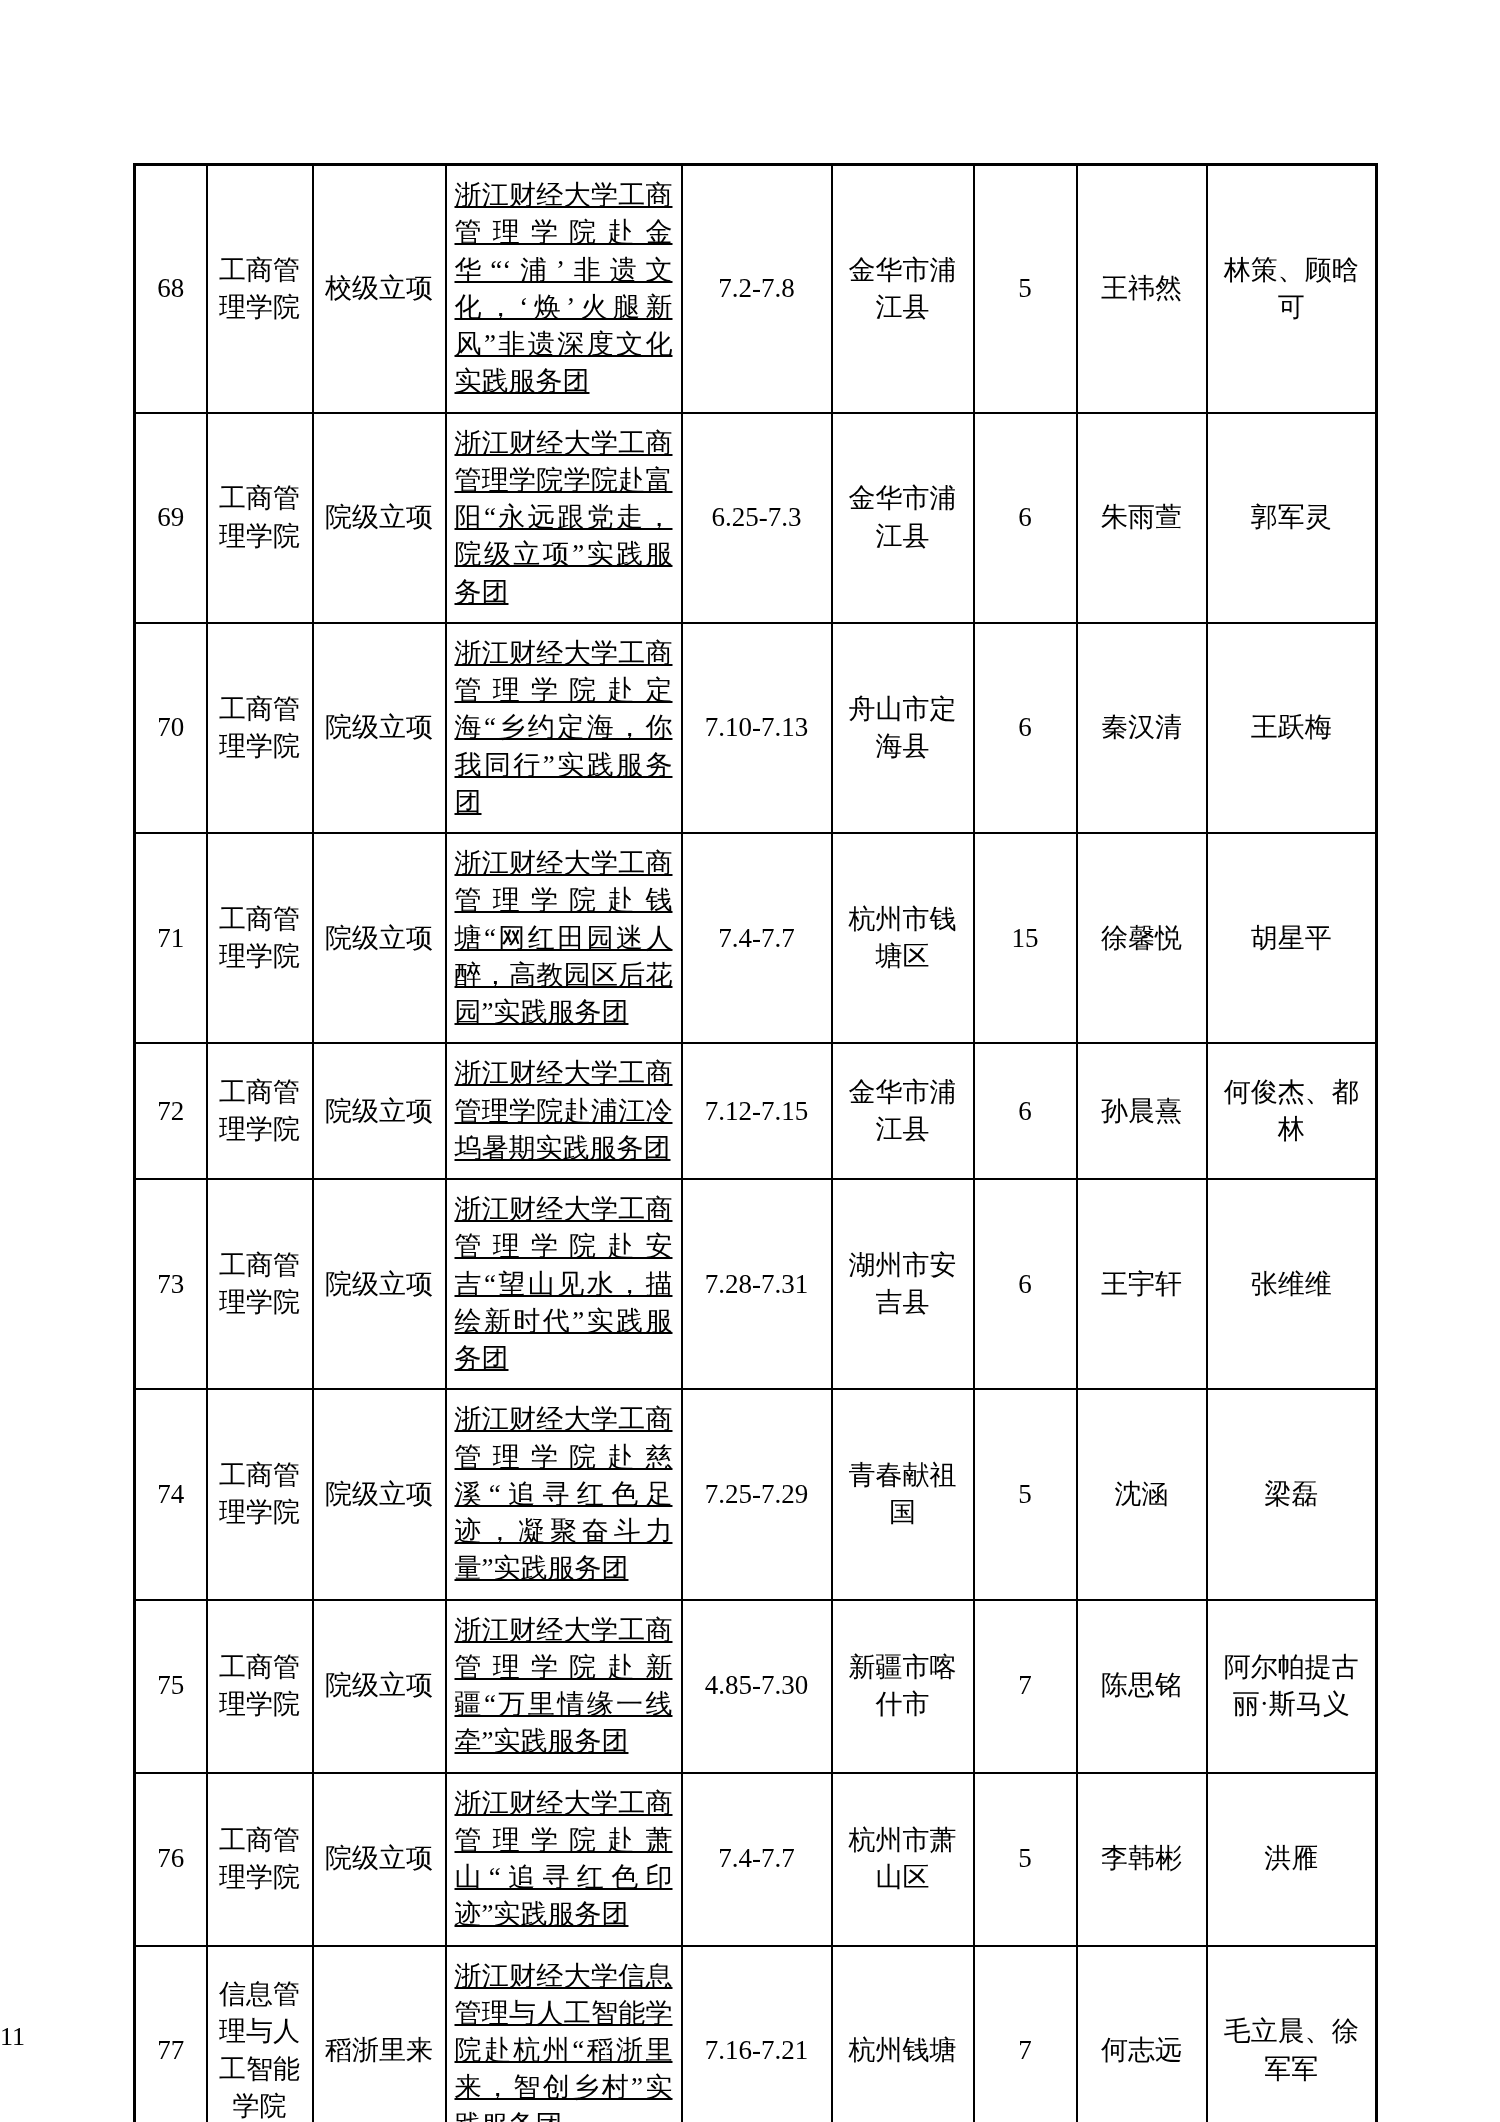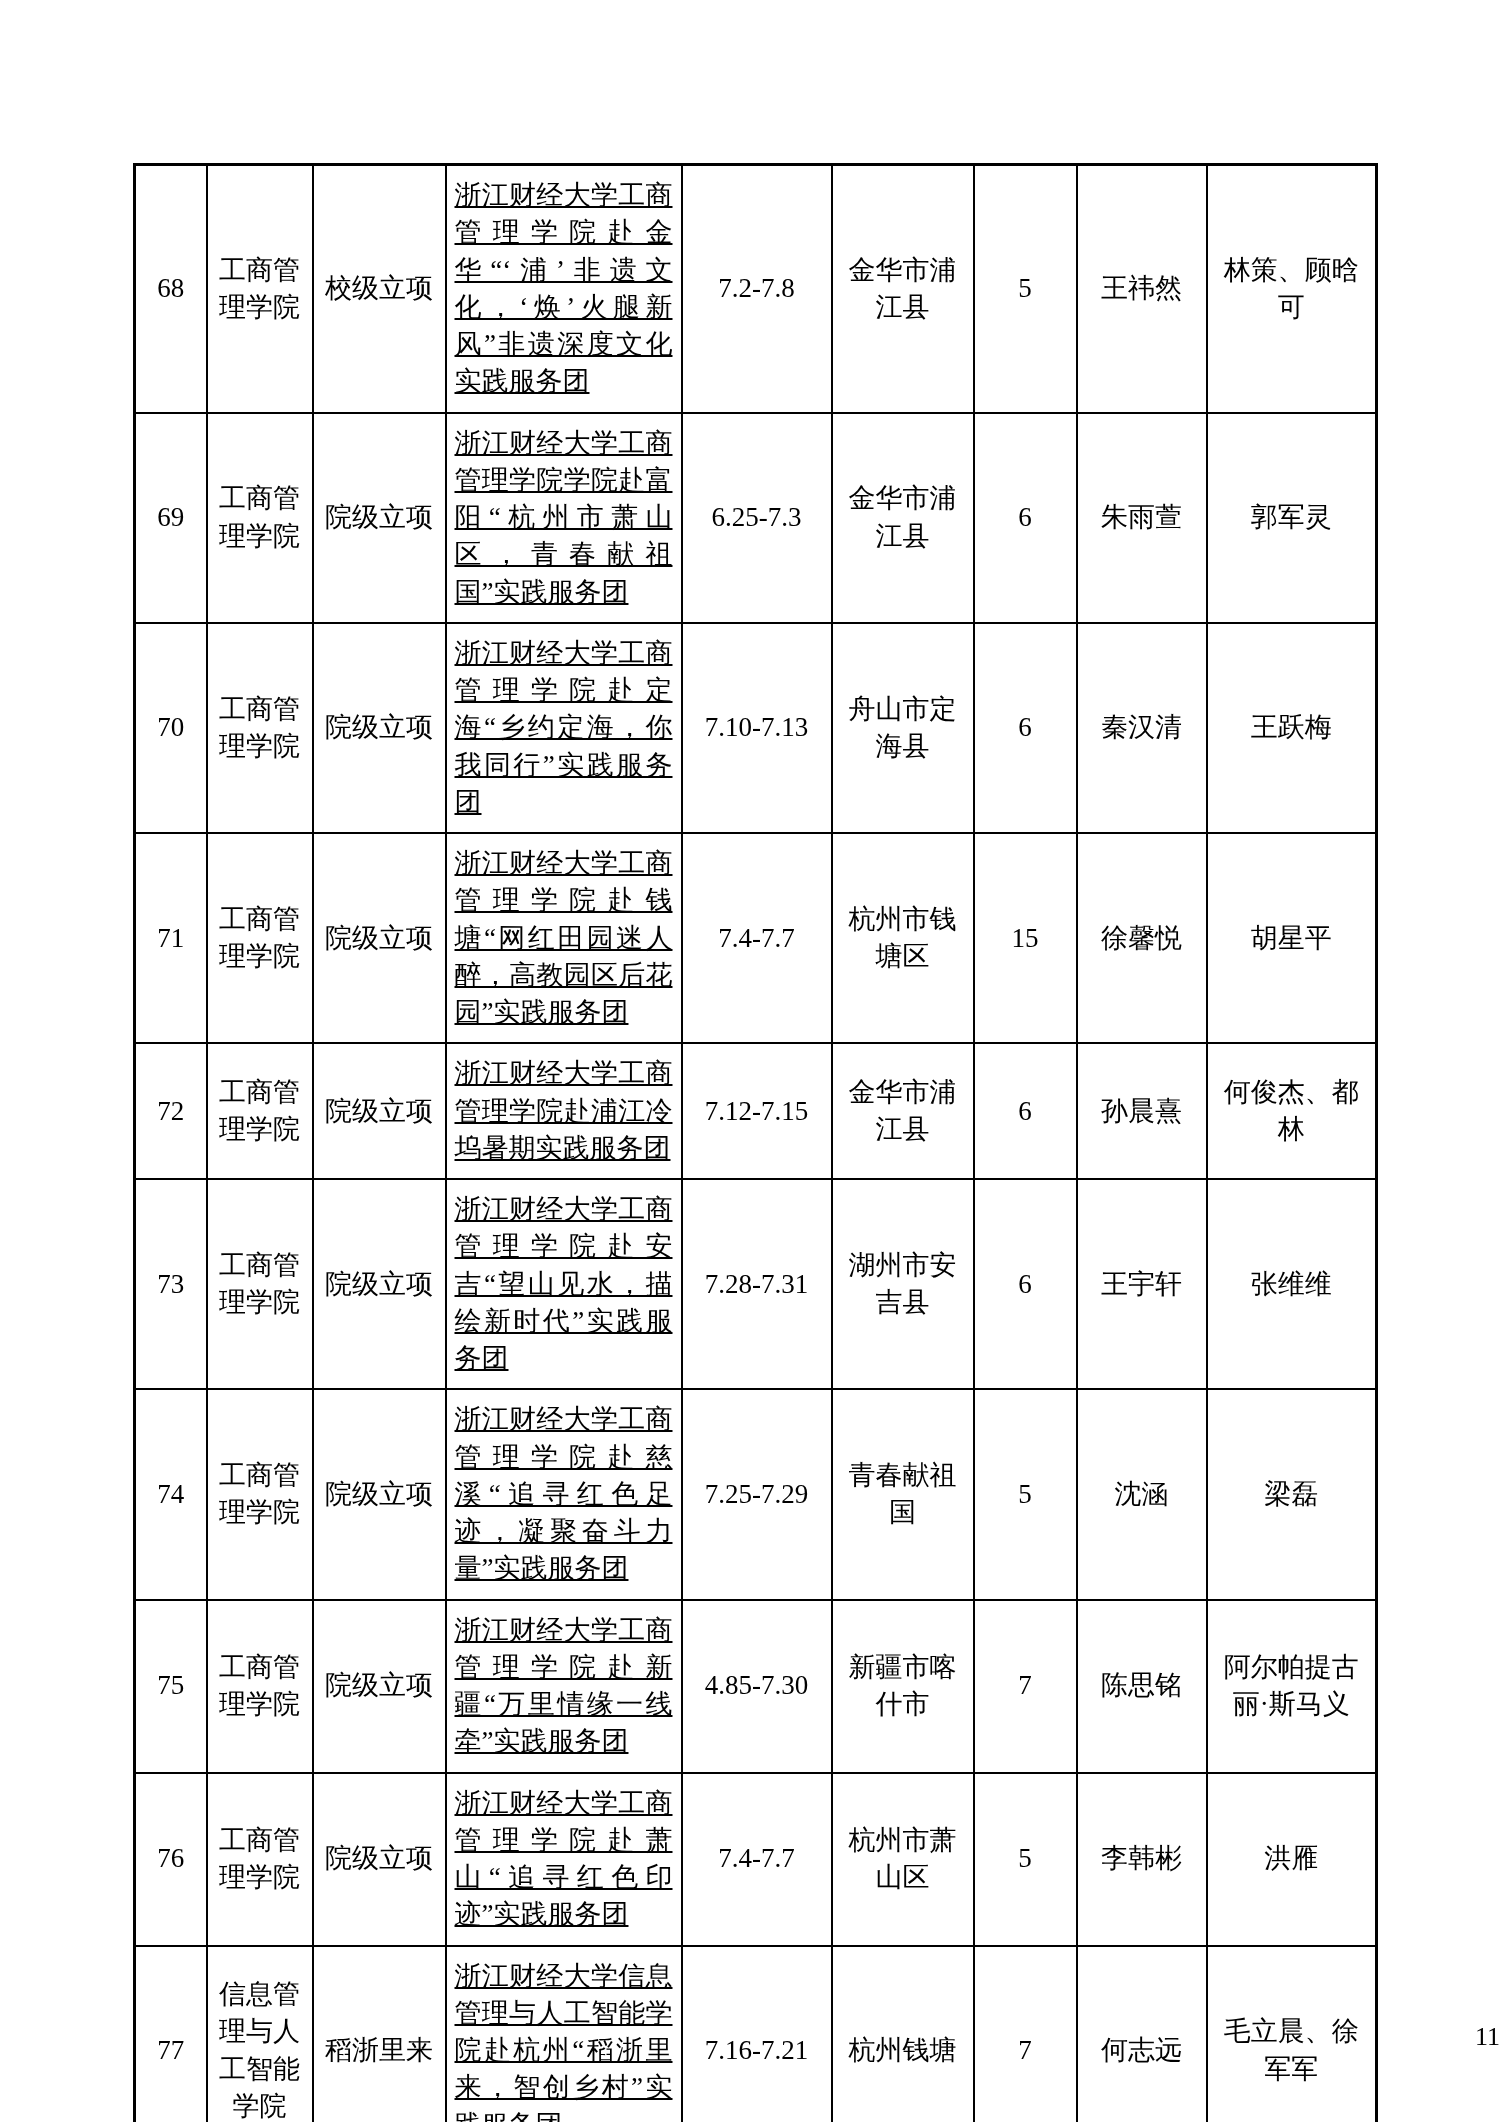--- a/index.html
+++ b/index.html
@@ -34,23 +34,22 @@
     text-align: justify;
     text-justify: inter-character;
     padding: 11px 8px;
     text-decoration: underline;
   }
   .page-number {
     position: absolute;
     left: 0;
     right: 0;
     top: 2022px;
-    text-align: right;
+    text-align: left;
     font-size: 26px;
-    margin-left: 30px;
   }
 </style>
 </head>
 <body>
 
 <table class="teams">
   <colgroup>
     <col style="width:72px">
     <col style="width:106px">
     <col style="width:133px">
@@ -70,21 +69,21 @@
         <td>7.2-7.8</td>
         <td>金华市浦江县</td>
         <td>5</td>
         <td>王祎然</td>
         <td>林策、顾晗可</td>
       </tr>
       <tr style="height: 190px;">
         <td>69</td>
         <td>工商管理学院</td>
         <td>院级立项</td>
-        <td class="team">浙江财经大学工商管理学院学院赴富阳“杭州市萧山区，青春献祖国”实践服务团</td>
+        <td class="team">浙江财经大学工商管理学院学院赴富阳“永远跟党走，院级立项”实践服务团</td>
         <td>6.25-7.3</td>
         <td>金华市浦江县</td>
         <td>6</td>
         <td>朱雨萱</td>
         <td>郭军灵</td>
       </tr>
       <tr style="height: 158px;">
         <td>70</td>
         <td>工商管理学院</td>
         <td>院级立项</td>

